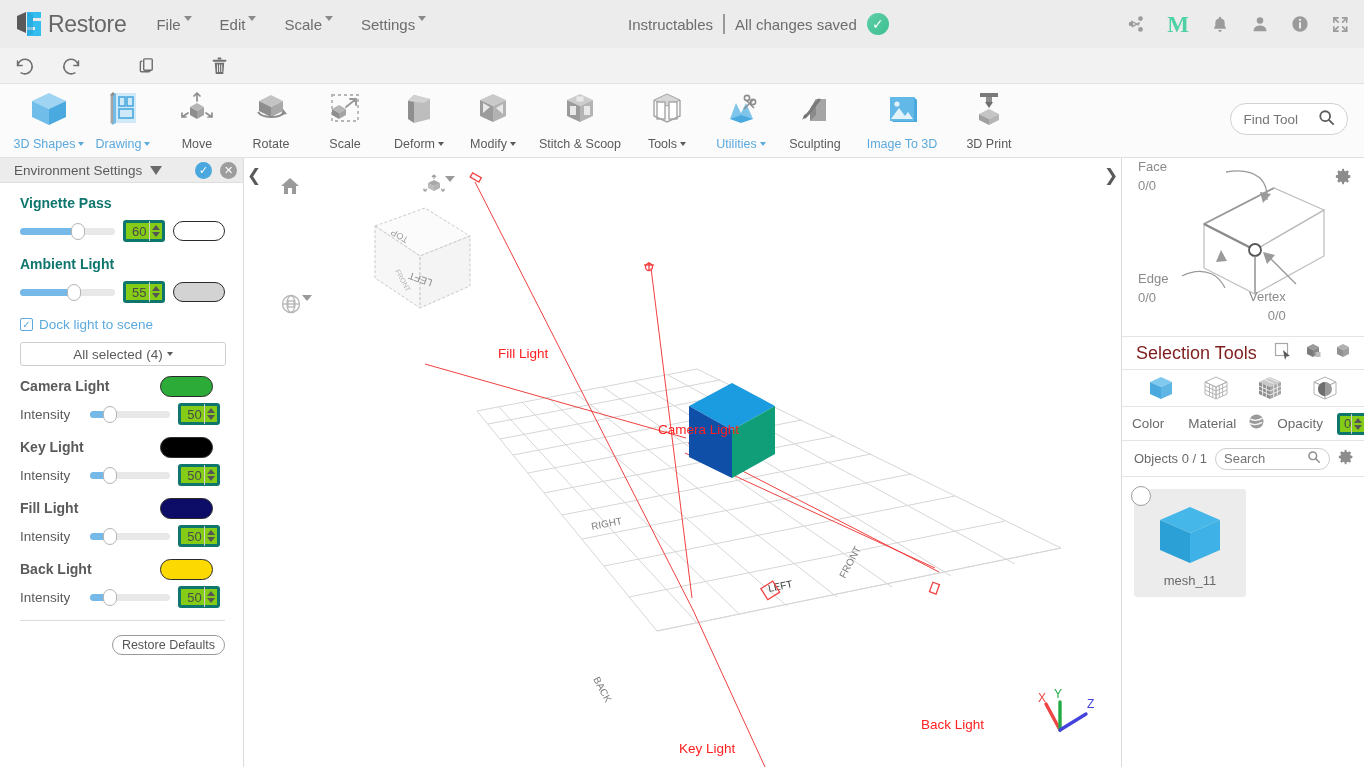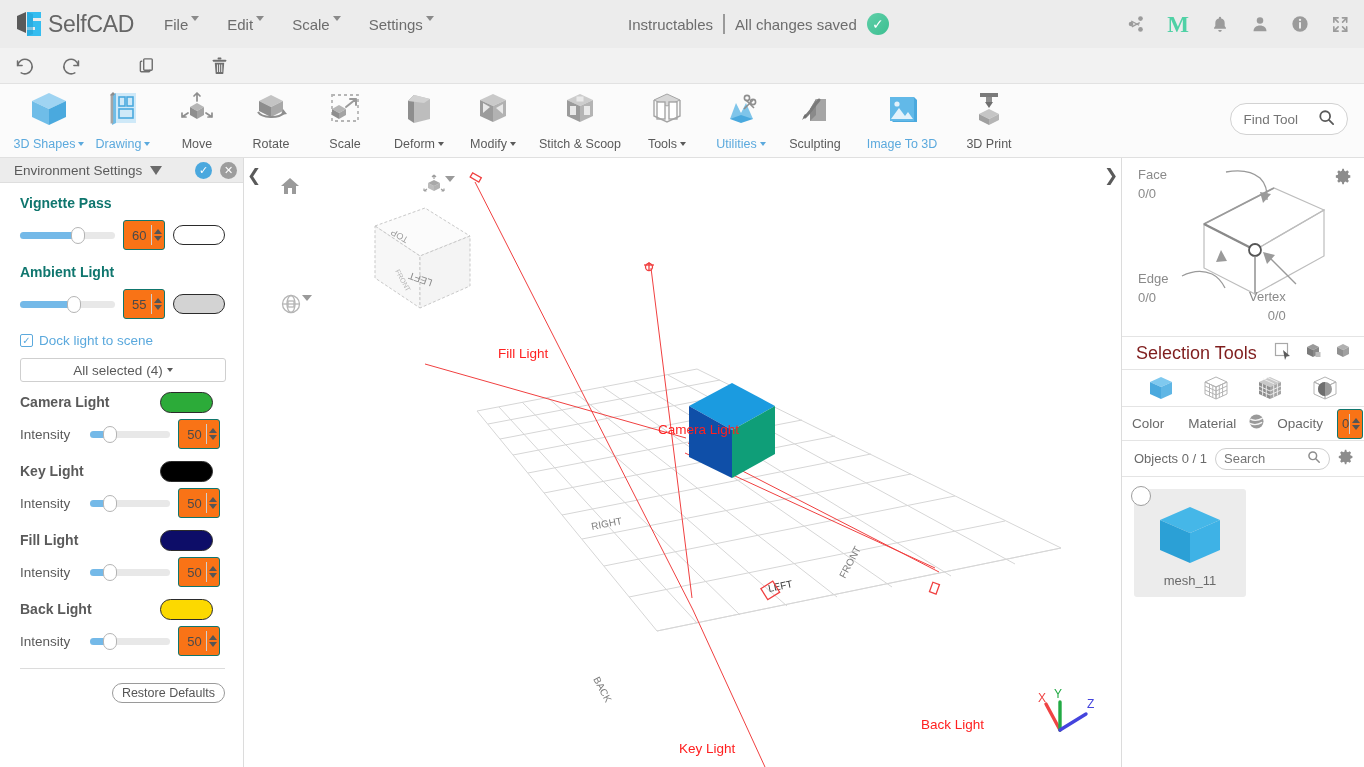--- a/index.html
+++ b/index.html
@@ -126,22 +126,22 @@
   .slider {
     position: relative; width: 96px; height: 7px; border-radius: 4px; background: #e8e8e8;
     cursor: pointer;
   }
   .slider .fill { position: absolute; left: 0; top: 0; height: 7px; border-radius: 4px; background: #74b9e8; }
   .slider .knob {
     position: absolute; top: -5px; width: 14px; height: 17px; border-radius: 8px;
     background: #fff; border: 1px solid #b4b4b4;
   }
   .numbox {
-    width: 42px; height: 30px; border: 1px solid #0f766e; border-radius: 3px;
-    background: #f97316; display: flex; align-items: center; padding-left: 4px;
+    width: 42px; height: 22px; border: 3px solid #0f766e; border-radius: 3px;
+    background: #84cc16; display: flex; align-items: center; padding-left: 4px;
     font-size: 13px; color: #4a4a4a; position: relative;
   }
   .numbox .nval { flex: 1; text-align: center; }
   .spin {
     width: 13px; height: 20px; border-left: 1px solid #d0d0d0;
     display: flex; flex-direction: column; align-items: center; justify-content: center; gap: 2px;
     cursor: pointer;
   }
   .spin .up { width:0;height:0;border-left:4px solid transparent;border-right:4px solid transparent;border-bottom:5px solid #555; }
   .spin .dn { width:0;height:0;border-left:4px solid transparent;border-right:4px solid transparent;border-top:5px solid #555; }
@@ -196,21 +196,21 @@
   .lightlbl { position: absolute; color: #ff2020; font-size: 13.5px; white-space: nowrap; }
 
   
   .rightpanel {
     position: absolute; top: 158px; left: 1121px; width: 243px; height: 609px;
     background: #fff; border-left: 1px solid #dcdcdc;
   }
   .rp-gear { position: absolute; right: 12px; top: 10px; color: #8c8c8c; cursor: pointer; }
   .rp-counts { position: relative; height: 178px; }
   .cnt { position: absolute; font-size: 13px; color: #8a8a8a; line-height: 1.45; }
-  .cnt.face { left: 16px; top: 8px; }
+  .cnt.face { left: 16px; top: 0; }
   .cnt.edge { left: 16px; top: 112px; }
   .cnt.vertex { left: 127px; top: 130px; text-align: right; }
   .rp-seltools {
     height: 34px; border-top: 1px solid #e4e4e4; border-bottom: 1px solid #e4e4e4;
     display: flex; align-items: center; padding: 0 12px 0 14px;
   }
   .rp-seltools .lbl { font-size: 18px; color: #7f1d1d; }
   .rp-seltools .ic-group { margin-left: auto; display: flex; gap: 12px; align-items: center; }
   .rp-modes {
     height: 37px; border-bottom: 1px solid #e4e4e4;
@@ -255,21 +255,21 @@
 
   <div class="topbar">
     <div class="logo-wrap">
       <div class="logo-mark">
         <svg width="30" height="30" viewBox="0 0 30 30">
           <polygon points="3,7 12,3 12,24 3,20" fill="#5a5a5a"></polygon>
           <polygon points="13,3 27,3 27,9 19,9 19,12 27,12 27,27 13,27 13,21 21,21 21,18 13,18" fill="#35bdf0"></polygon>
           <polygon points="13,3 19,5 19,25 13,27" fill="#1f9ed4" opacity="0.55"></polygon>
         </svg>
       </div>
-      <span class="logo-text">SelfCAD</span>
+      <span class="logo-text">Restore</span>
     </div>
     <div class="menu-items">
       <div class="menu-item">
         <span>File</span>
         <i class="caret-dn"></i>
       </div>
       <div class="menu-item">
         <span>Edit</span>
         <i class="caret-dn"></i>
       </div>

